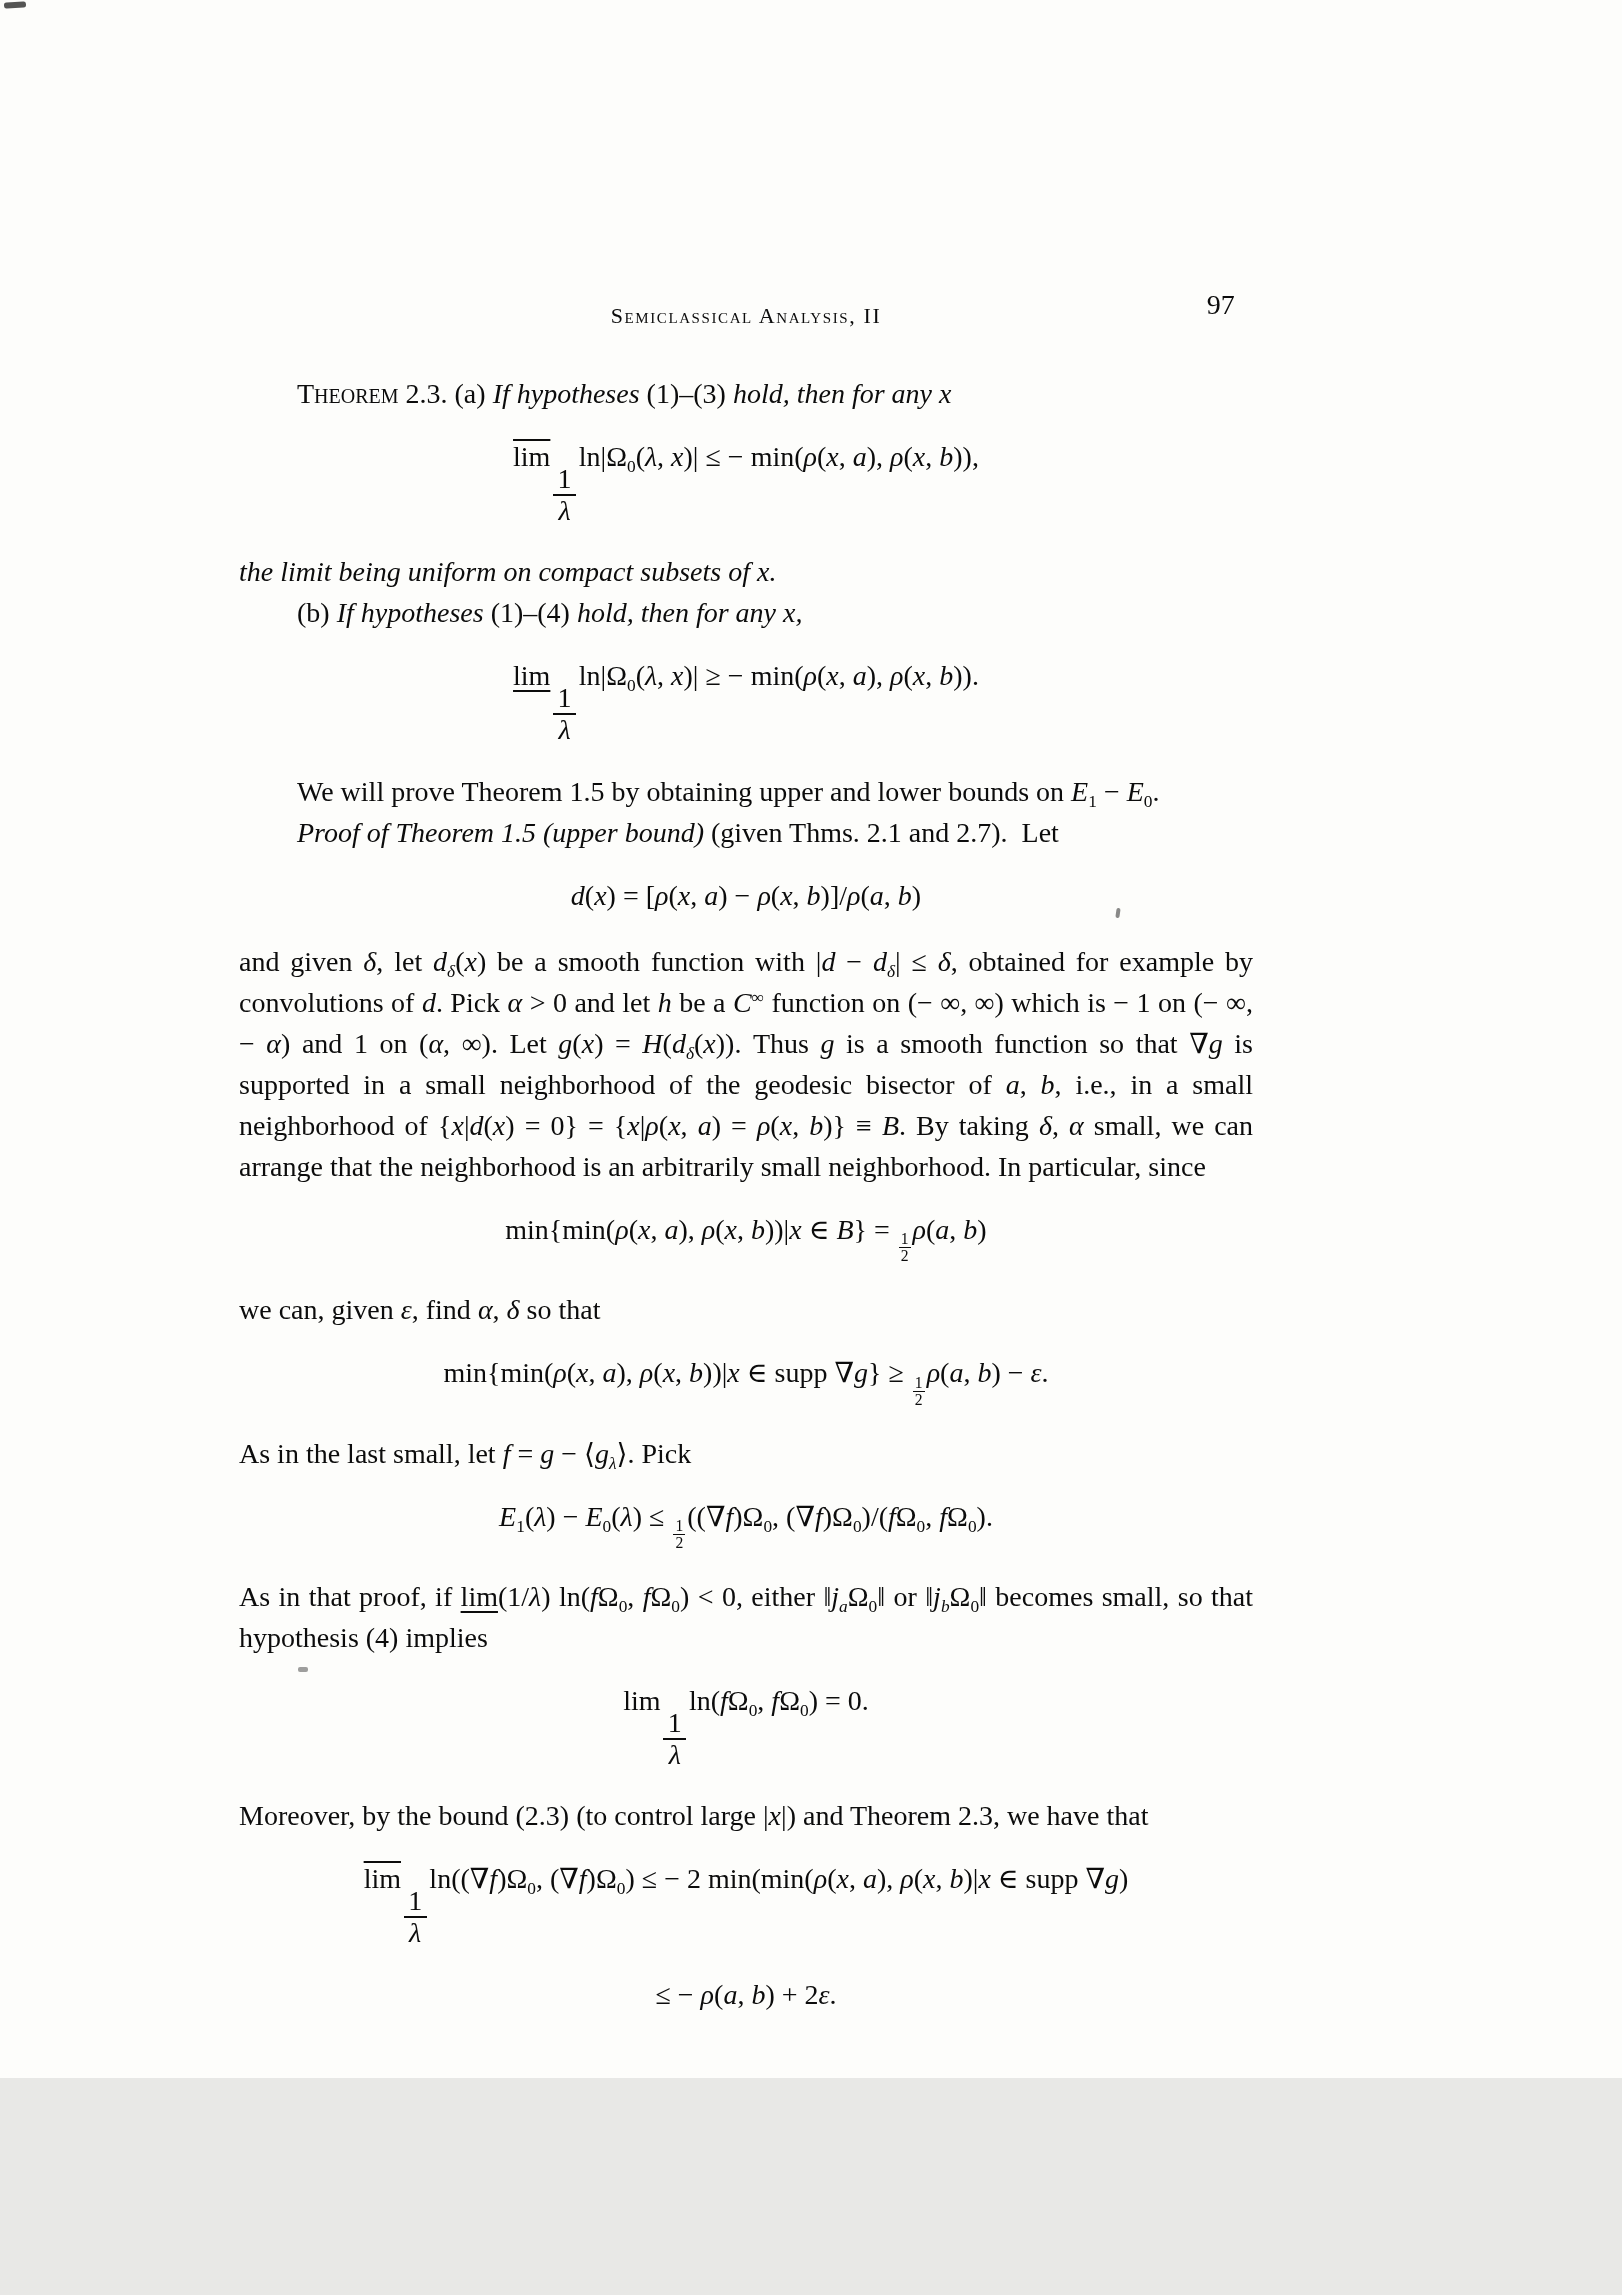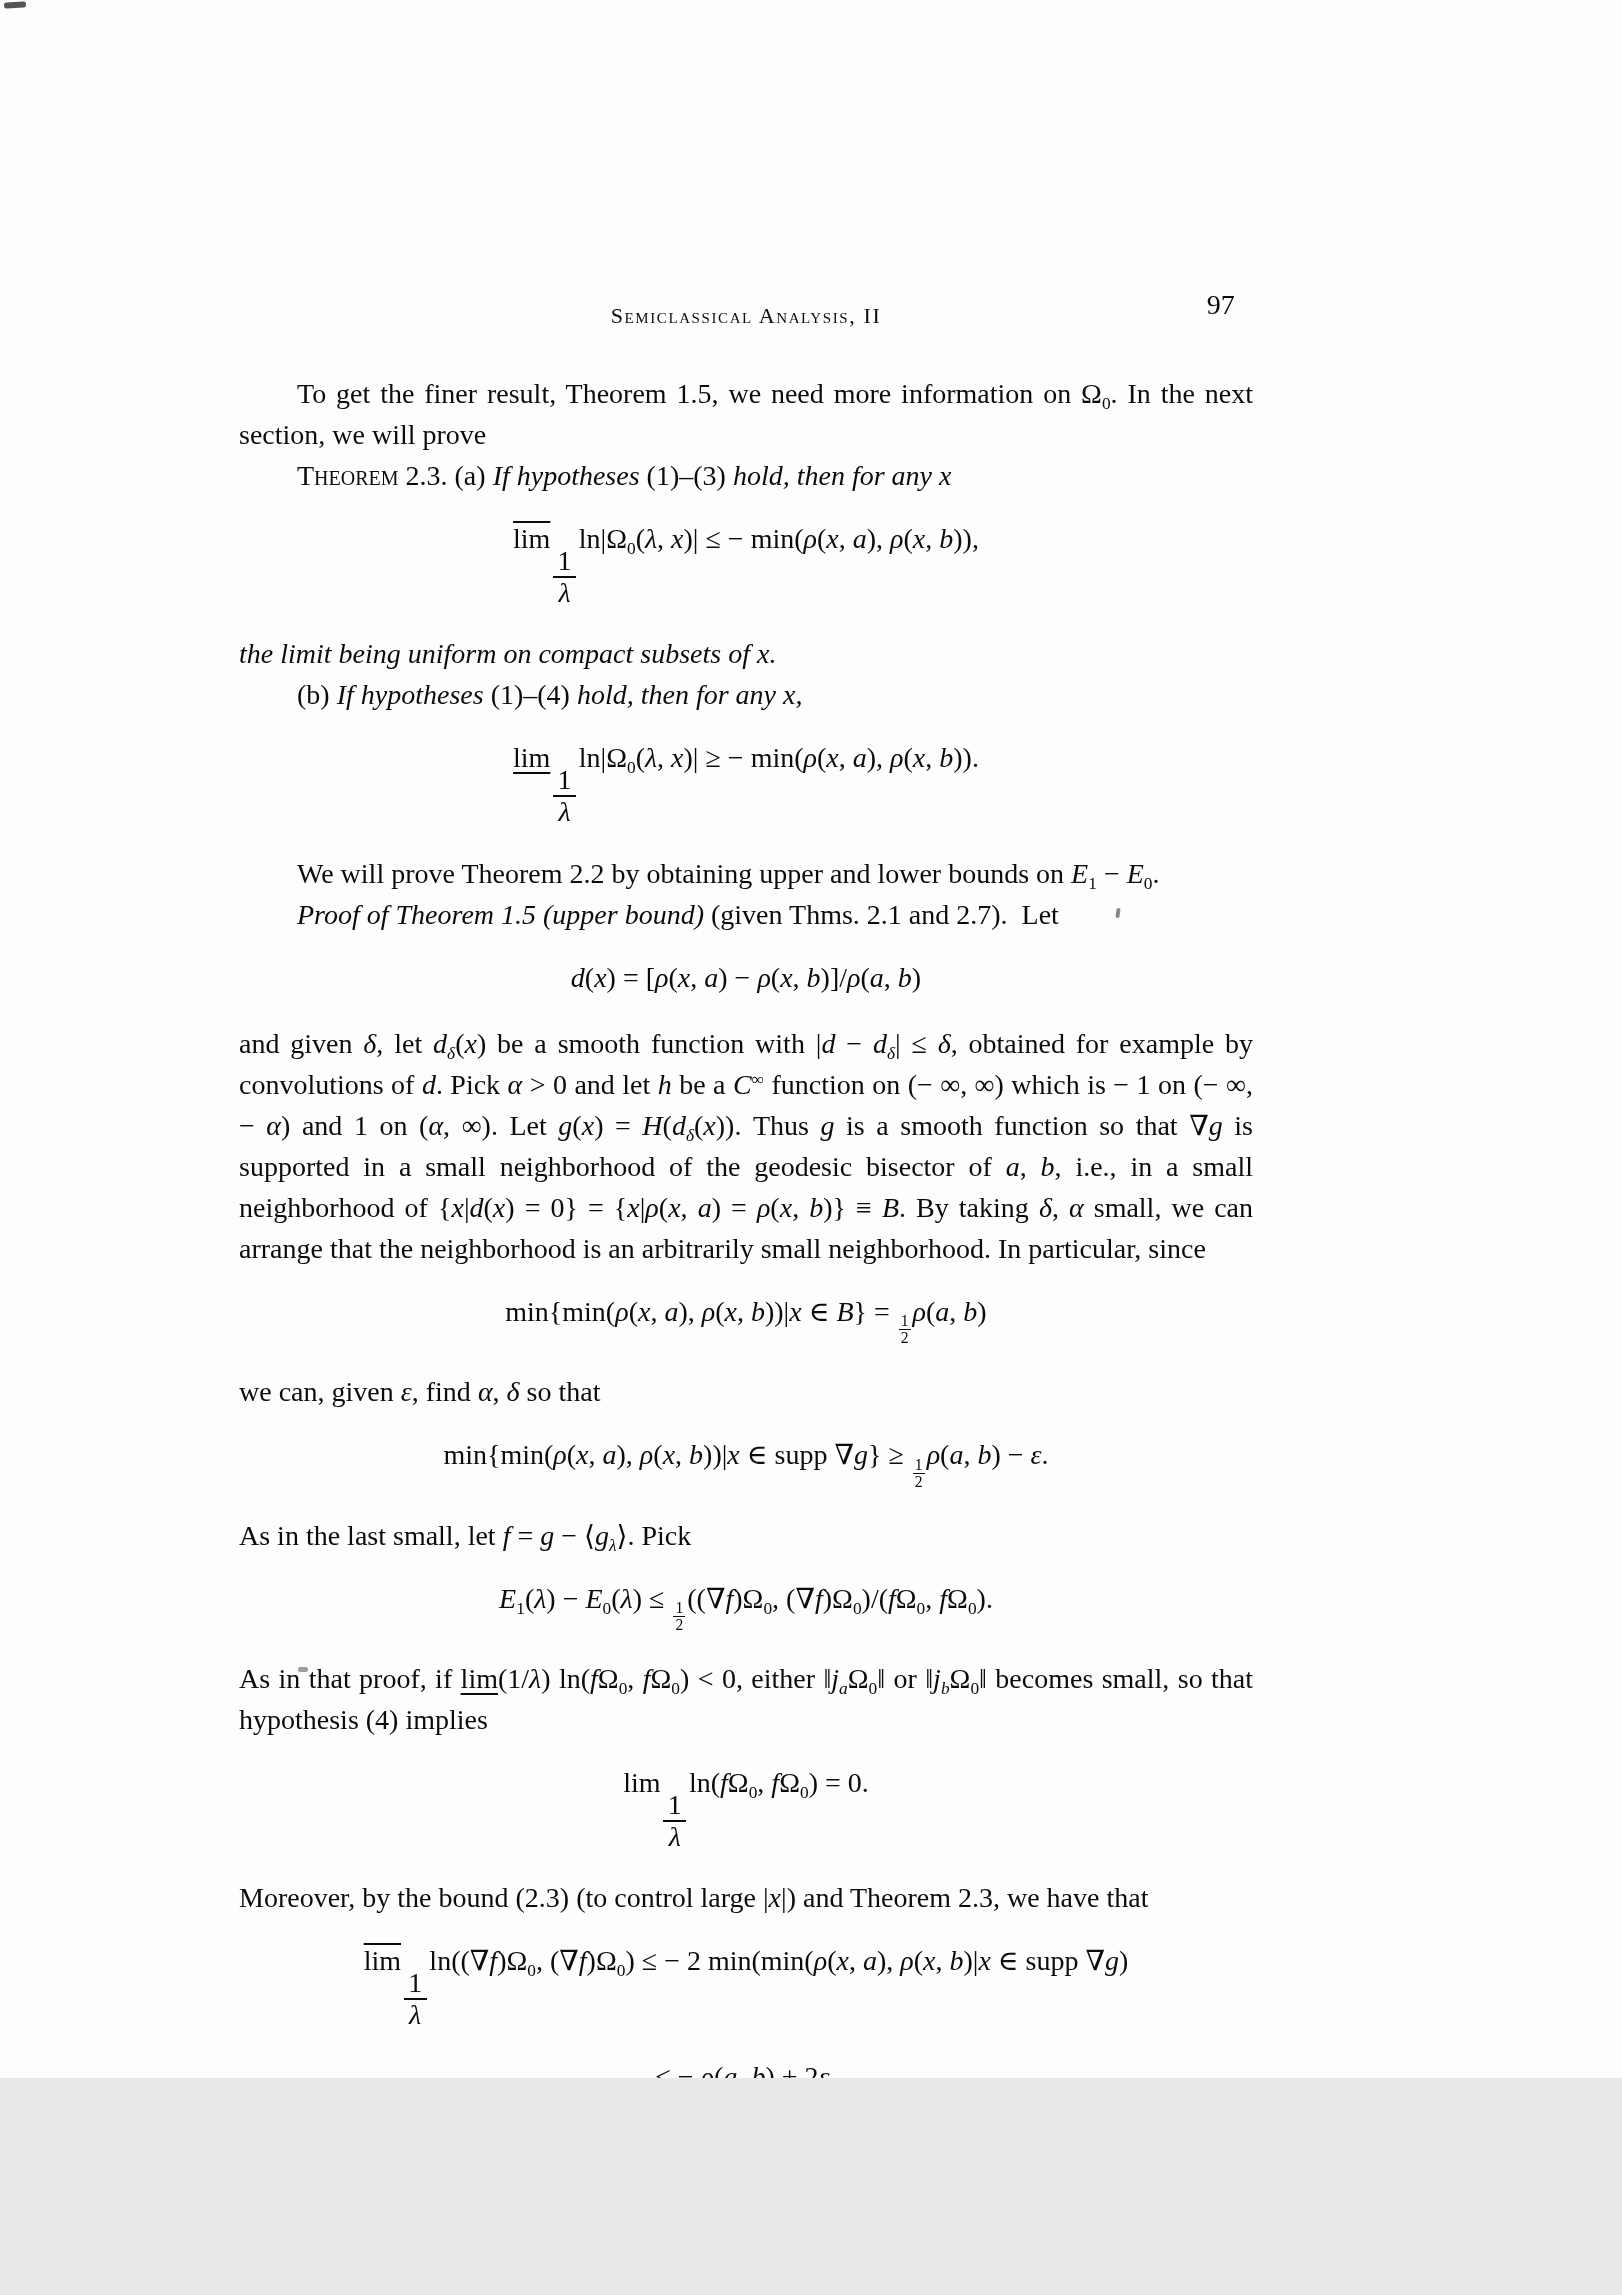--- a/index.html
+++ b/index.html
@@ -54,33 +54,32 @@
   <div class="artifact a1"></div>
   <div class="artifact a2"></div>
   <div class="artifact a3"></div>
 
   <div class="header">
     <div class="running-title">Semiclassical Analysis, II</div>
     <div class="page-number">97</div>
   </div>
 
   <div class="content">
-      <div class="para indent"><span>To get the finer result, Theorem 1.5, we need more information on Ω</span><span class="sub">0</span><span>. In the next section, we will prove</span></div>
       <div class="para indent sp"><span class="sc">Theorem</span><span> 2.3. (a) </span><span class="it">If hypotheses </span><span>(1)–(3)</span><span class="it"> hold, then for any x</span></div>
       <div class="eq"><span class="ovl">lim</span><span class="frac">
           <span class="fn">1</span>
           <span class="fd it">λ</span>
         </span><span>ln|Ω</span><span class="sub">0</span><span>(</span><span class="it">λ</span><span>, </span><span class="it">x</span><span>)| ≤ − min(</span><span class="it">ρ</span><span>(</span><span class="it">x</span><span>, </span><span class="it">a</span><span>), </span><span class="it">ρ</span><span>(</span><span class="it">x</span><span>, </span><span class="it">b</span><span>)),</span></div>
       <div class="para"><span class="it">the limit being uniform on compact subsets of x.</span></div>
       <div class="para indent"><span>(b) </span><span class="it">If hypotheses </span><span>(1)–(4)</span><span class="it"> hold, then for any x,</span></div>
       <div class="eq"><span class="unl">lim</span><span class="frac">
           <span class="fn">1</span>
           <span class="fd it">λ</span>
         </span><span>ln|Ω</span><span class="sub">0</span><span>(</span><span class="it">λ</span><span>, </span><span class="it">x</span><span>)| ≥ − min(</span><span class="it">ρ</span><span>(</span><span class="it">x</span><span>, </span><span class="it">a</span><span>), </span><span class="it">ρ</span><span>(</span><span class="it">x</span><span>, </span><span class="it">b</span><span>)).</span></div>
-      <div class="para indent sp"><span>We will prove Theorem 2.2 by obtaining upper and lower bounds on </span><span class="it">E</span><span class="sub">1</span><span> − </span><span class="it">E</span><span class="sub">0</span><span>.</span></div>
+      <div class="para indent sp"><span>We will prove Theorem 1.5 by obtaining upper and lower bounds on </span><span class="it">E</span><span class="sub">1</span><span> − </span><span class="it">E</span><span class="sub">0</span><span>.</span></div>
       <div class="para indent sp"><span class="it">Proof of Theorem 1.5 (upper bound)</span><span> (given Thms. 2.1 and 2.7). Let</span></div>
       <div class="eq"><span class="it">d</span><span>(</span><span class="it">x</span><span>) = [</span><span class="it">ρ</span><span>(</span><span class="it">x</span><span>, </span><span class="it">a</span><span>) − </span><span class="it">ρ</span><span>(</span><span class="it">x</span><span>, </span><span class="it">b</span><span>)]/</span><span class="it">ρ</span><span>(</span><span class="it">a</span><span>, </span><span class="it">b</span><span>)</span></div>
       <div class="para"><span>and given </span><span class="it">δ</span><span>, let </span><span class="it">d</span><span class="sub it">δ</span><span>(</span><span class="it">x</span><span>) be a smooth function with |</span><span class="it">d</span><span> − </span><span class="it">d</span><span class="sub it">δ</span><span>| ≤ </span><span class="it">δ</span><span>, obtained for example by convolutions of </span><span class="it">d</span><span>. Pick </span><span class="it">α</span><span> &gt; 0 and let </span><span class="it">h</span><span> be a </span><span class="it">C</span><span class="sup">∞</span><span> function on (− ∞, ∞) which is − 1 on (− ∞, − </span><span class="it">α</span><span>) and 1 on (</span><span class="it">α</span><span>, ∞). Let </span><span class="it">g</span><span>(</span><span class="it">x</span><span>) = </span><span class="it">H</span><span>(</span><span class="it">d</span><span class="sub it">δ</span><span>(</span><span class="it">x</span><span>)). Thus </span><span class="it">g</span><span> is a smooth function so that ∇</span><span class="it">g</span><span> is supported in a small neighborhood of the geodesic bisector of </span><span class="it">a</span><span>, </span><span class="it">b</span><span>, i.e., in a small neighborhood of {</span><span class="it">x</span><span>|</span><span class="it">d</span><span>(</span><span class="it">x</span><span>) = 0} = {</span><span class="it">x</span><span>|</span><span class="it">ρ</span><span>(</span><span class="it">x</span><span>, </span><span class="it">a</span><span>) = </span><span class="it">ρ</span><span>(</span><span class="it">x</span><span>, </span><span class="it">b</span><span>)} ≡ </span><span class="it">B</span><span>. By taking </span><span class="it">δ</span><span>, </span><span class="it">α</span><span> small, we can arrange that the neighborhood is an arbitrarily small neighborhood. In particular, since</span></div>
       <div class="eq"><span>min{min(</span><span class="it">ρ</span><span>(</span><span class="it">x</span><span>, </span><span class="it">a</span><span>), </span><span class="it">ρ</span><span>(</span><span class="it">x</span><span>, </span><span class="it">b</span><span>))|</span><span class="it">x</span><span> ∈ </span><span class="it">B</span><span>} = </span><span class="frac small">
           <span class="fn">1</span>
           <span class="fd">2</span>
         </span><span class="it">ρ</span><span>(</span><span class="it">a</span><span>, </span><span class="it">b</span><span>)</span></div>
       <div class="para"><span>we can, given </span><span class="it">ε</span><span>, find </span><span class="it">α</span><span>, </span><span class="it">δ</span><span> so that</span></div>
       <div class="eq"><span>min{min(</span><span class="it">ρ</span><span>(</span><span class="it">x</span><span>, </span><span class="it">a</span><span>), </span><span class="it">ρ</span><span>(</span><span class="it">x</span><span>, </span><span class="it">b</span><span>))|</span><span class="it">x</span><span> ∈ supp ∇</span><span class="it">g</span><span>} ≥ </span><span class="frac small">
           <span class="fn">1</span>

